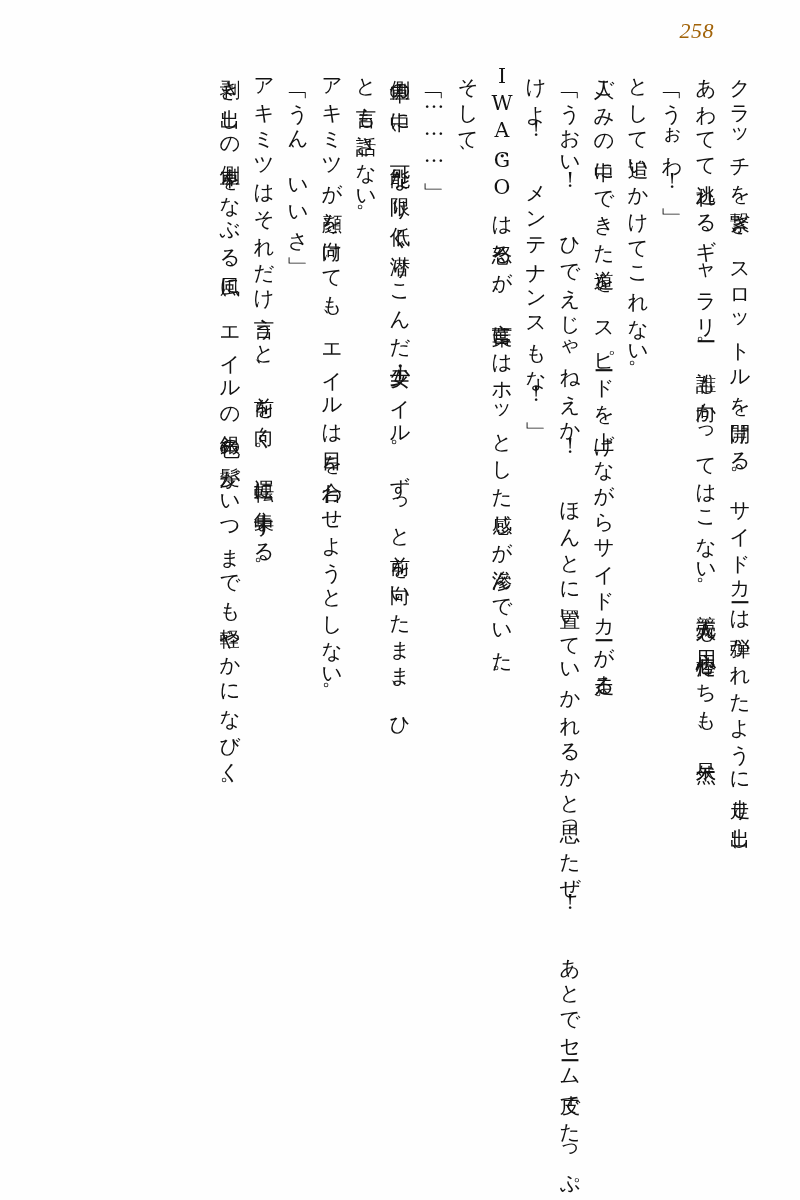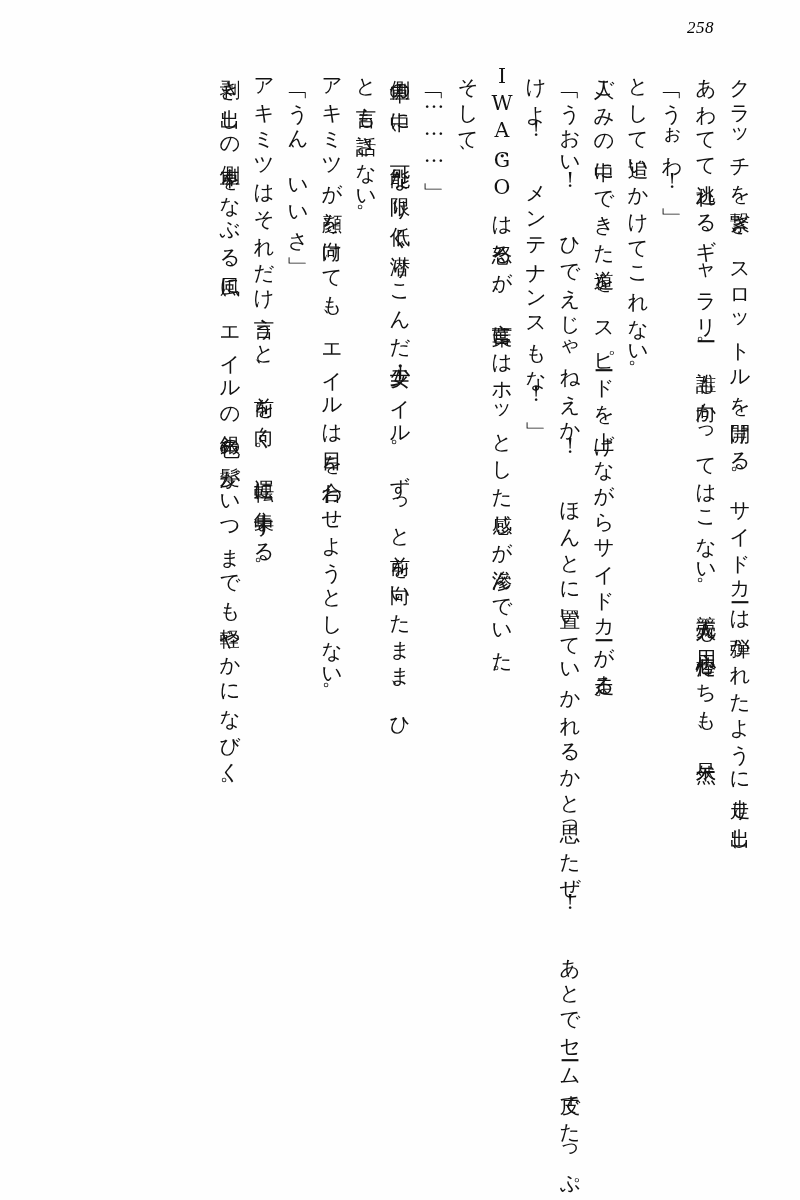--- a/index.html
+++ b/index.html
@@ -23,23 +23,23 @@
     background: #fefefe;
   }
 
   
   .page-number {
     position: absolute;
     top: 18px;
     right: 86px;
     font-family: "Liberation Serif", "DejaVu Serif", serif;
     font-style: italic;
-    font-size: 17px;
+    font-size: 22px;
     letter-spacing: 0.5px;
-    color: #000000;
+    color: #a16207;
   }
 
   
   .text-block {
     position: absolute;
     top: 64px;
     left: 60px;
     width: 690px;
     height: 1060px;
     display: flex;

